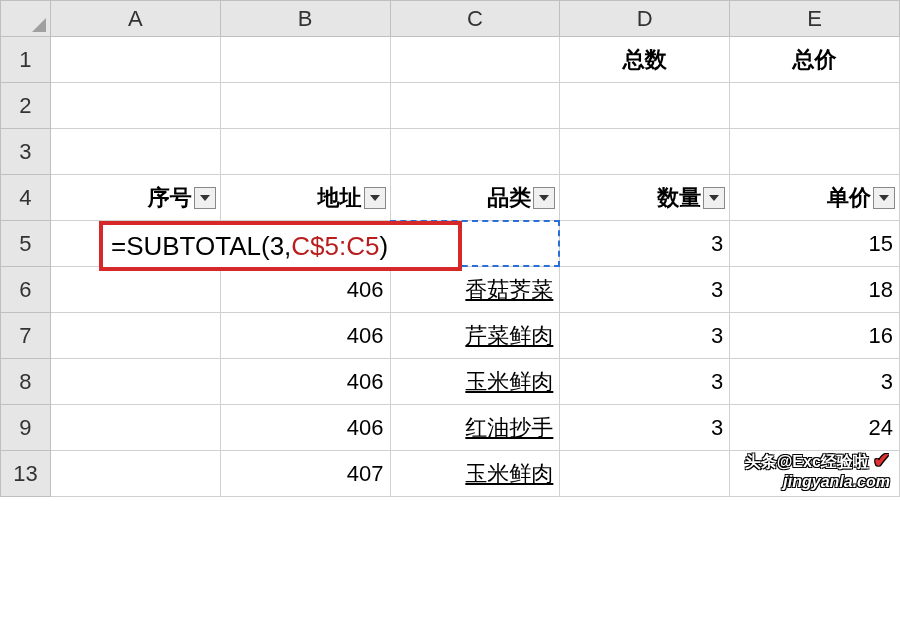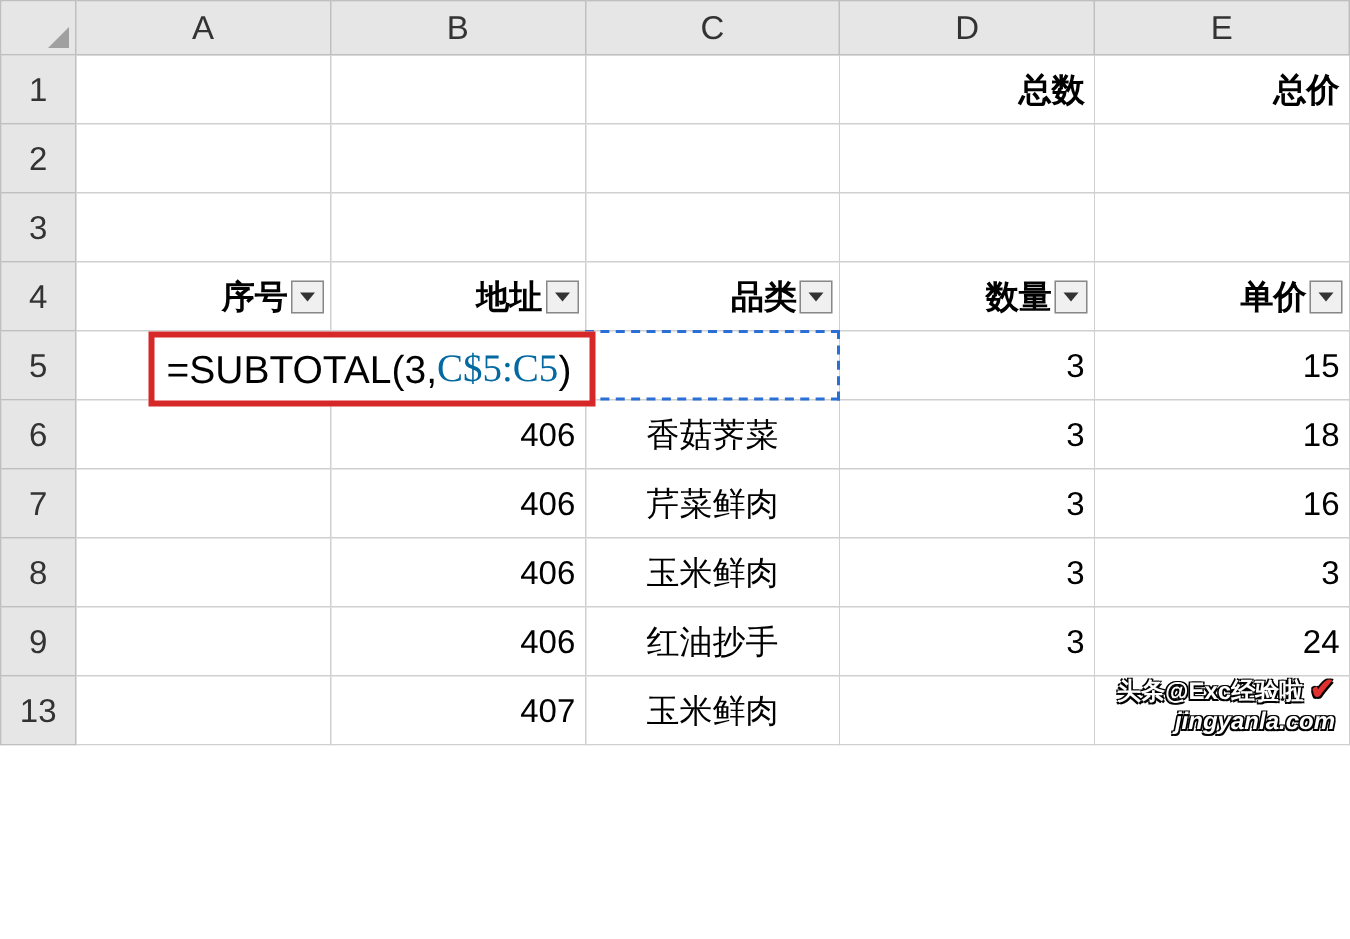--- a/index.html
+++ b/index.html
@@ -40,21 +40,21 @@
     border: 1px solid #d0d0d0;
     height: 46px;
     padding: 0 6px;
     vertical-align: middle;
     background: #fff;
     position: relative;
   }
   .teal {
     background: #b7e1e0;
     border: 2px solid #3a7f7c;
-    text-align: right;
+    text-align: center;
     font-weight: bold;
   }
   .tblhdr {
     background: #6fb3b1;
     color: #000;
     font-weight: bold;
     text-align: right;
     border: 2px solid #3a7f7c;
     position: relative;
     padding-right: 28px !important;
@@ -73,42 +73,42 @@
   .tblhdr .filter::after {
     content: "";
     border-left: 5px solid transparent;
     border-right: 5px solid transparent;
     border-top: 6px solid #333;
   }
   .tbody {
     border: 1px solid #555;
   }
   .num { text-align: right; }
-  .txt { text-align: center; }
+  .txt { text-align: right; text-decoration: underline; }
   .colA { width: 170px; }
   .colB { width: 170px; }
   .colC { width: 170px; }
   .colD { width: 170px; }
   .colE { width: 170px; }
 
   
   .formula-box {
     position: absolute;
     left: 48px; top: 0;
-    width: 298px;
+    width: 363px;
     height: 50px;
     border: 4px solid #d62828;
     background: #fff;
     display: flex;
     align-items: center;
     padding: 0 8px;
     font-size: 26px;
     z-index: 5;
   }
-  .formula-box .ref { color: #0369a1; font-family: Liberation Serif, serif; }
+  .formula-box .ref { color: #b91c1c; }
   .sel-marquee {
     position: absolute;
     left: -1px; top: -1px; right: -1px; bottom: -1px;
     border: 2px dashed #2a6fd6;
     pointer-events: none;
     z-index: 2;
   }
   .row5wrap { position: relative; }
 
   .watermark {

